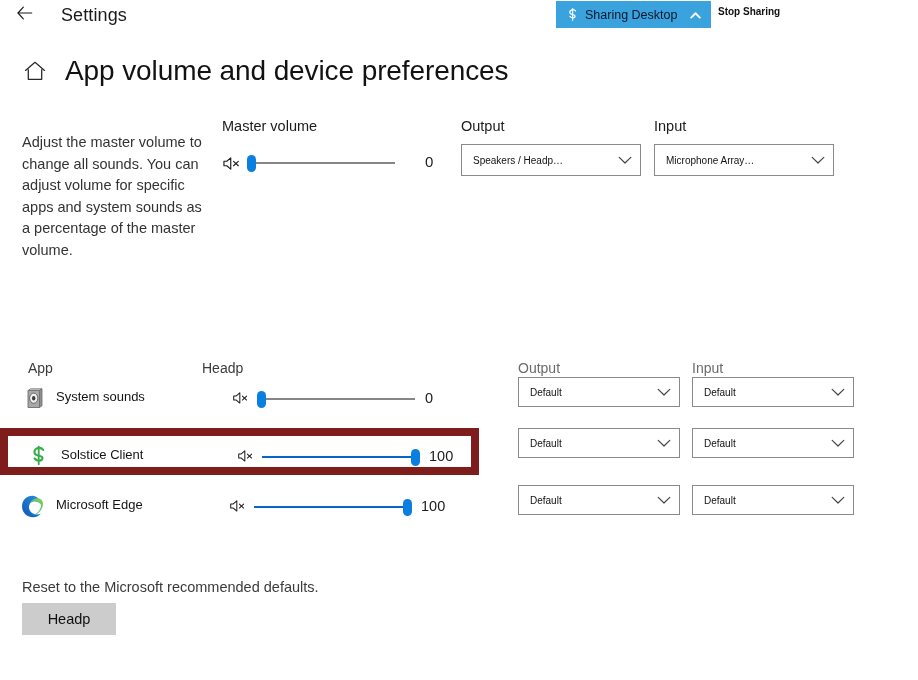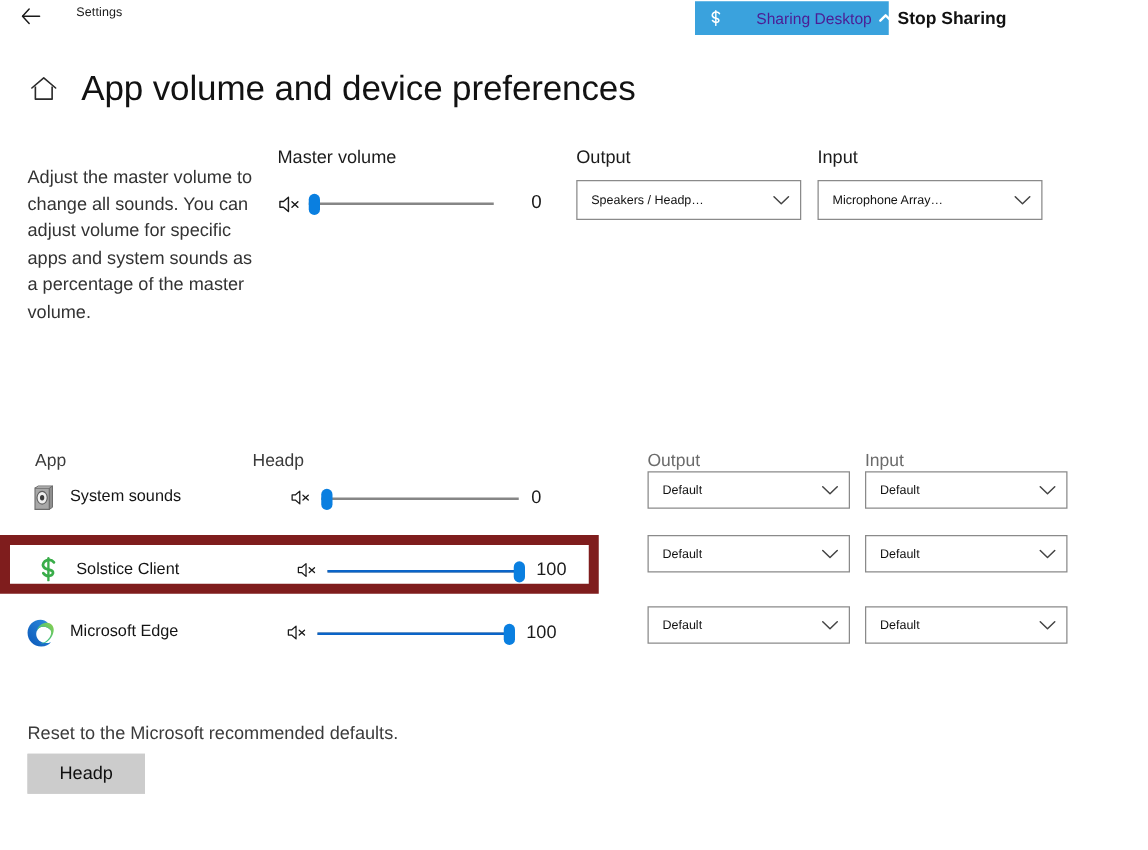--- a/index.html
+++ b/index.html
@@ -28,55 +28,54 @@
     left: 12px; top: 3px;
     width: 26px; height: 24px;
     font-size: 17px;
     line-height: 24px;
     text-align: center;
     color: #1a1a1a;
   }
   .app-title {
     position: absolute;
     left: 61px; top: 5px;
-    font-size: 10px;
+    font-size: 18px;
     color: #1a1a1a;
     letter-spacing: 0.1px;
   }
   .sharing-badge {
     position: absolute;
     left: 556px; top: 1px;
     height: 27px;
     width: 155px;
     background: #3aa2dd;
     display: flex;
     align-items: center;
     gap: 5px;
     padding: 0 9px;
     box-sizing: border-box;
   }
   .sharing-badge .slogo {
     width: 15px; height: 17px;
     flex: 0 0 auto;
   }
   .sharing-badge .slabel {
-    color: #4c1d95;
+    color: #0f172a;
     font-size: 12.5px;
     white-space: nowrap;
-    margin-left: 20px;
   }
   .sharing-badge .caret {
     margin-left: auto;
     width: 13px; height: 13px;
     flex: 0 0 auto;
   }
   .stop-sharing {
     position: absolute;
     left: 718px; top: 6px;
-    font-size: 14px;
+    font-size: 10px;
     font-weight: bold;
     color: #111111;
     white-space: nowrap;
   }
 
   
   .home-icon {
     position: absolute;
     left: 22px; top: 58px;
     width: 26px; height: 26px;

